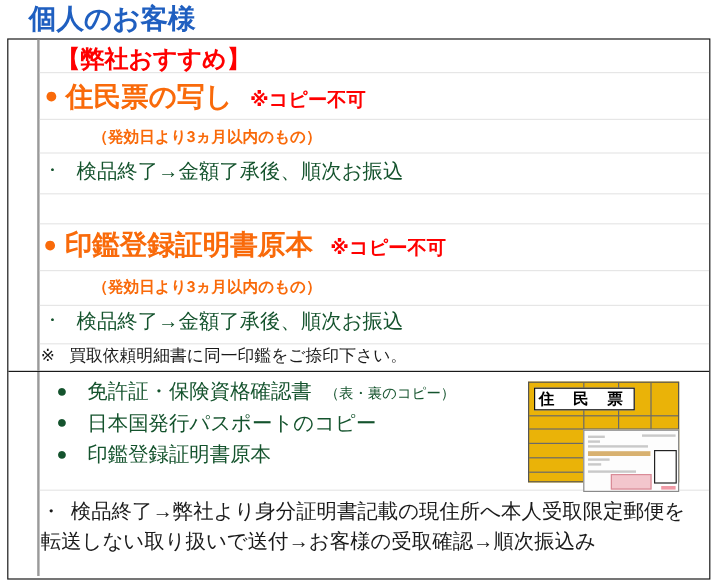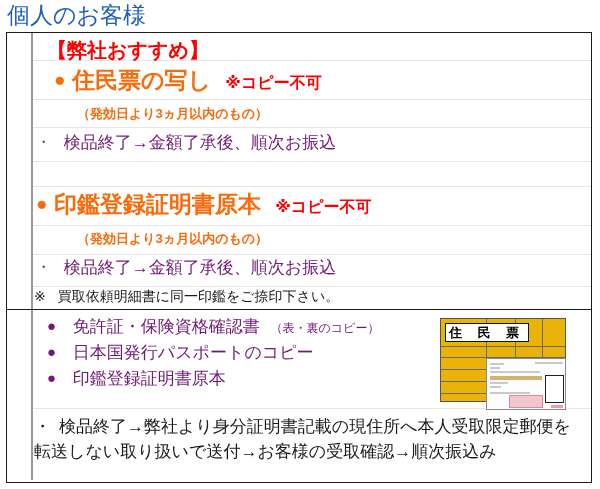--- a/index.html
+++ b/index.html
@@ -12,24 +12,24 @@
     height: 489px;
     font-family: "Liberation Sans", "DejaVu Sans", sans-serif;
     -webkit-font-smoothing: antialiased;
     overflow: hidden;
     position: relative;
   }
 
   
   .page-title {
     position: absolute;
-    left: 7px;
+    left: 24px;
     top: 1px;
     font-size: 23px;
-    font-weight: normal;
+    font-weight: bold;
     color: #1F5FC0;
     letter-spacing: 0px;
     line-height: 28px;
     white-space: nowrap;
   }
 
   
   .doc-table {
     position: absolute;
     left: 6px;
@@ -110,21 +110,21 @@
     color: #F96A0A;
     font-weight: bold;
     font-size: 13px;
   }
   .body-black {
     color: #1a1a1a;
     font-size: 14px;
     font-weight: normal;
   }
   .bul-black {
-    color: #701a75;
+    color: #14532d;
     font-size: 17px;
     font-weight: normal;
   }
   .bul-black .bullet-dot {
     font-size: 15px;
     vertical-align: 1px;
   }
   .small-paren {
     font-size: 12px;
   }
@@ -237,21 +237,21 @@
       <div class="rowline" style="top:66px;"></div>
       <div class="rowline" style="top:94px;"></div>
       <div class="rowline" style="top:128px;"></div>
       <div class="rowline" style="top:153px;"></div>
       <div class="rowline" style="top:192px;"></div>
       <div class="rowline" style="top:221px;"></div>
       <div class="rowline" style="top:253px;"></div>
 
       <div class="line hdr-red" style="left:14px; top:7px;">【弊社おすすめ】</div>
 
-      <div class="line hdr-orange" style="left:21px; top:36px;">
+      <div class="line hdr-orange" style="left:4px; top:36px;">
         <span class="bullet-dot">●</span>
         <span>住民票の写し</span>
         <span class="note-red">※コピー不可</span>
       </div>
 
       <div class="line sub-orange" style="left:44px; top:74px;">（発効日より3ヵ月以内のもの）</div>
 
       <div class="line bul-black" style="left:3px; top:101px;">
         <span class="bullet-dot">・</span>
         <span style="margin-left:8px;">検品終了→金額了承後、順次お振込</span>

